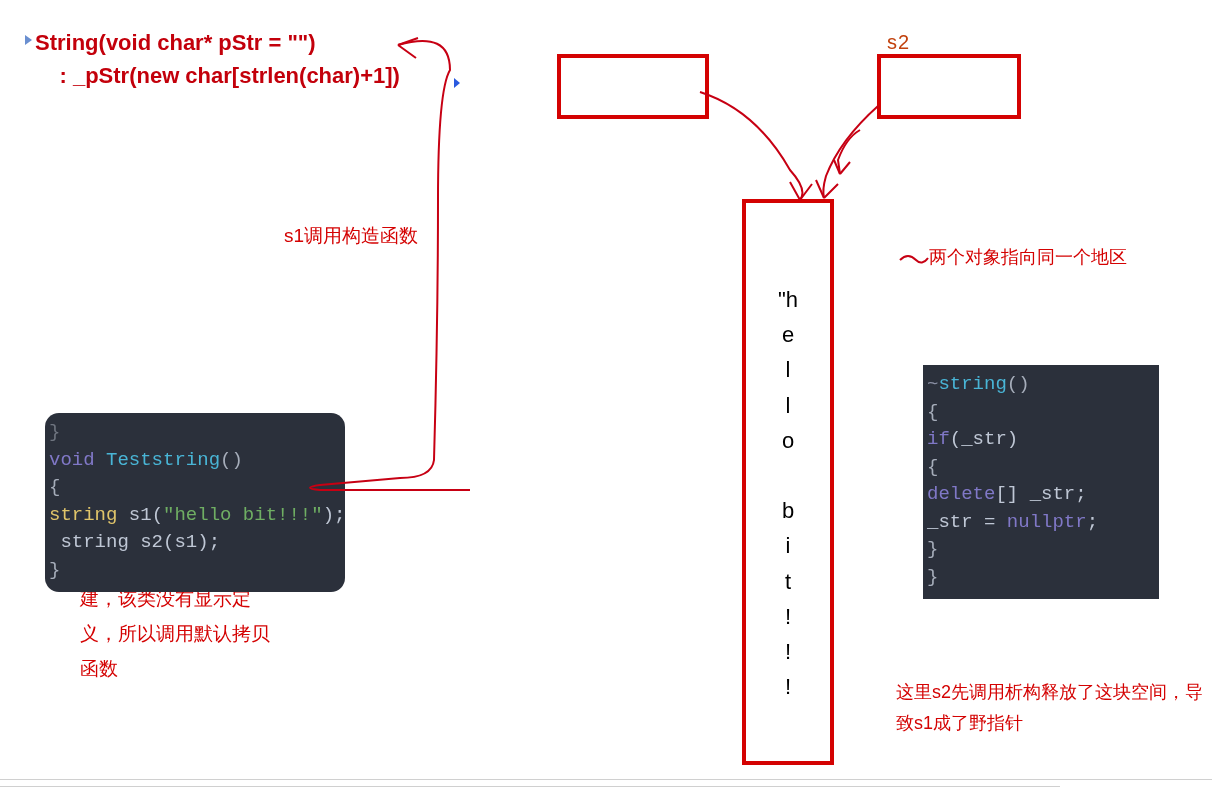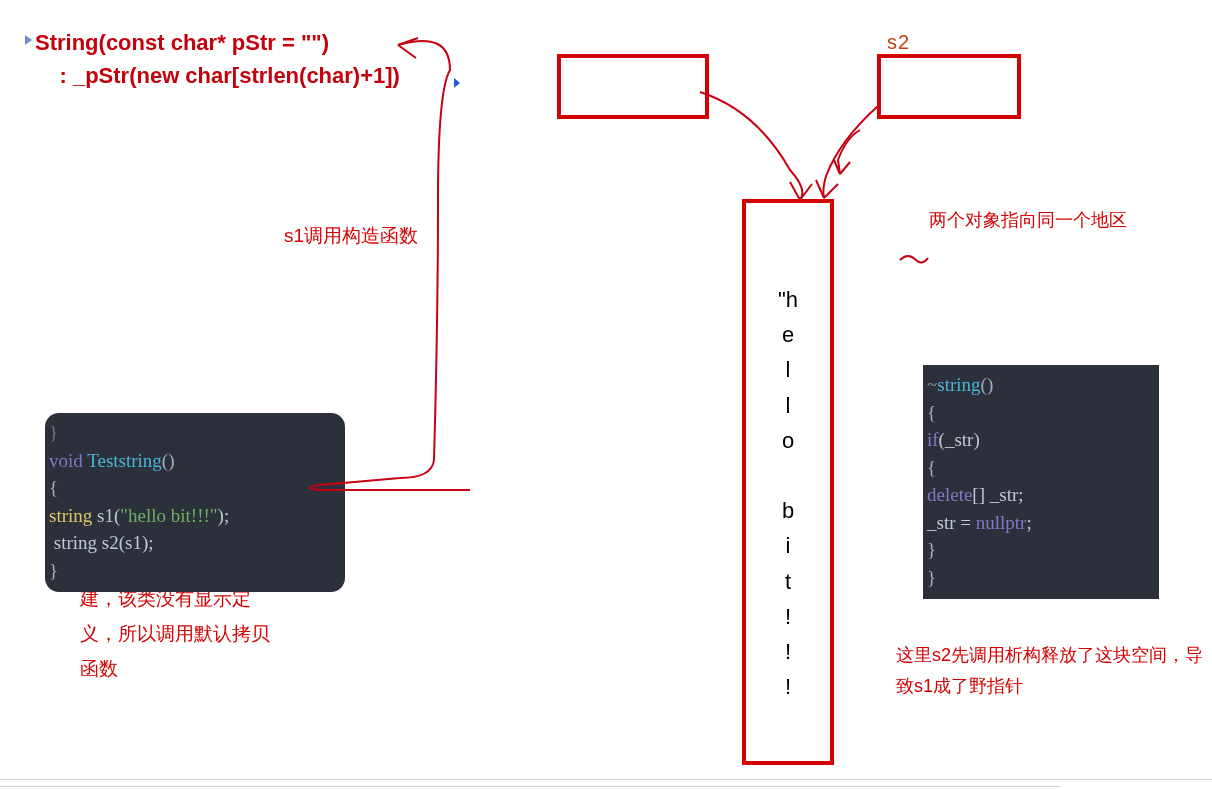--- a/index.html
+++ b/index.html
@@ -1,42 +1,42 @@
 <!DOCTYPE html>
 <html><head>
 <meta charset="utf-8">
 <style>
   html,body{margin:0;padding:0;width:1212px;height:789px;background:#fff;font-family:"Microsoft YaHei","PingFang SC",Arial,sans-serif;overflow:hidden;}
   .abs{position:absolute;}
   .redbox{border:4px solid #d40202;background:#fff;box-sizing:border-box;}
-  .code{background:#2b303b;color:#bfc7d5;font-family:Liberation Serif, serif;font-size:19px;line-height:1.45;white-space:pre;padding:6px 4px 8px 4px;}
+  .code{background:#2b303b;color:#bfc7d5;font-family:Liberation Mono, monospace;font-size:19px;line-height:1.45;white-space:pre;padding:6px 4px 8px 4px;}
   .code .kw{color:#8078c7;}
   .code .cls{color:#e0c56a;}
   .code .fn{color:#49b5d6;}
   .code .str{color:#6fae63;}
   .code .tilde{color:#8a8fa3;}
   .code .br{color:#a6adba;}
   .dim{color:#6f7580;}
   .header{font-family:"Segoe UI","Microsoft YaHei",Arial,sans-serif;font-weight:700;font-size:22px;color:#c3000b;line-height:1.5;}
   .bullet{position:absolute;left:-10px;top:9px;width:0;height:0;border-top:5px solid transparent;border-bottom:5px solid transparent;border-left:7px solid #6a8fd0;}
   .anno{font-size:19px;color:#d40202;line-height:1.85;}
-  .anno-sm{font-size:18px;color:#d40202;line-height:1.7;}
+  .anno-sm{font-size:18px;color:#d40202;line-height:1.7;margin-top:37px;}
   .label{font-size:20px;color:#000;letter-spacing:1px;}
   .vstr{font-size:22px;color:#000;text-align:center;letter-spacing:0;line-height:1.6;}
   svg.draw{position:absolute;left:0;top:0;pointer-events:none;}
   svg.draw path{stroke:#c70013;fill:none;stroke-width:2;}
   .sel-caret{position:absolute;width:0;height:0;border-top:5px solid transparent;border-bottom:5px solid transparent;border-left:6px solid #2a5adf;}
   .bottom-rule{position:absolute;left:0;height:0;border-top:1px solid #d0d0d0;}
 </style>
 </head>
 <body>
 
 <div class="abs header" style="left:35px;top:26px;width:520px;">
   <span class="bullet"></span>
-  <span>String(const char* pStr = </span><span>""</span><span>)</span><br>
+  <span>String(void char* pStr = </span><span>""</span><span>)</span><br>
   &nbsp;&nbsp;&nbsp;&nbsp;<span>: _pStr(new char[strlen(char)+</span><span>1</span><span>])</span>
 </div>
 <span class="sel-caret" style="left:454px;top:78px;"></span>
 
 <div class="abs label" style="left:563px;top:12px;margin-top:48px;">S1</div>
 <div class="abs label" style="left:887px;top:31px;color:#c2410c;">s2</div>
 
 <div class="abs redbox" style="left:557px;top:54px;width:152px;height:65px;"></div>
 
 <div class="abs redbox" style="left:877px;top:54px;width:144px;height:65px;"></div>

